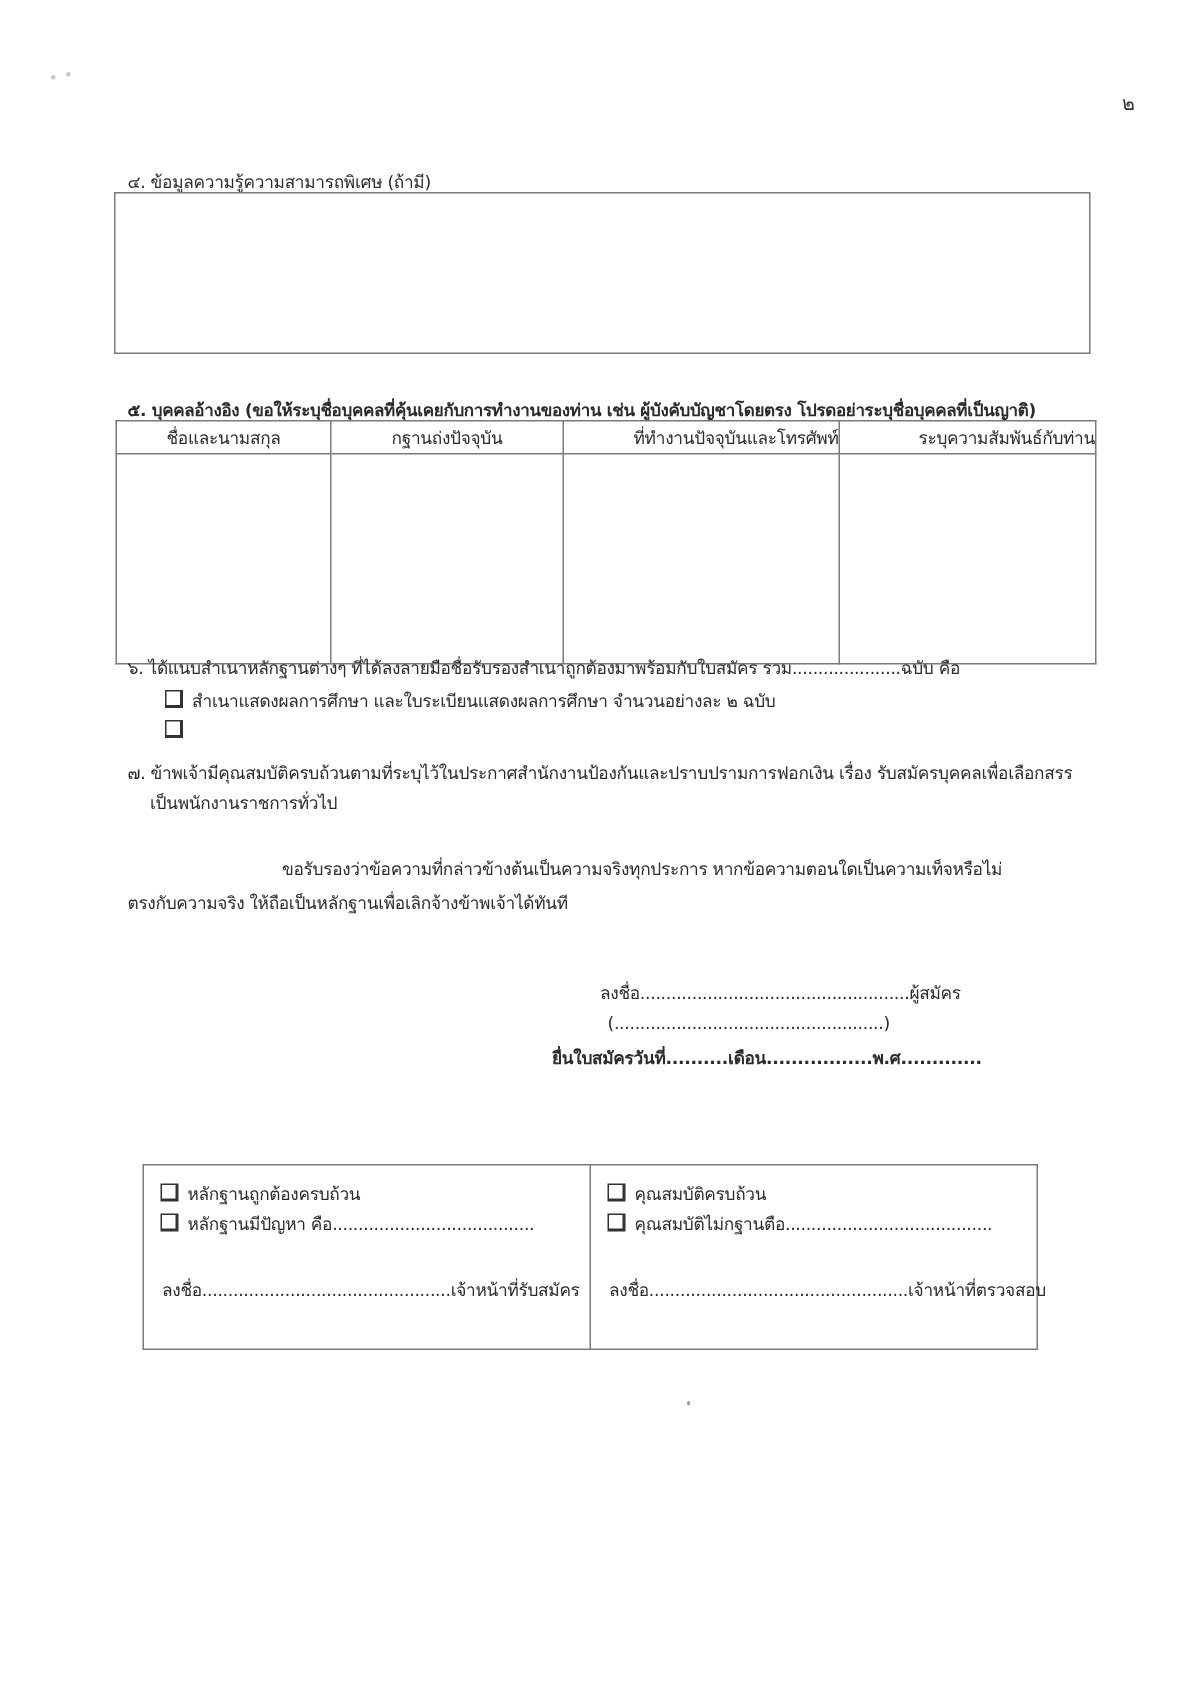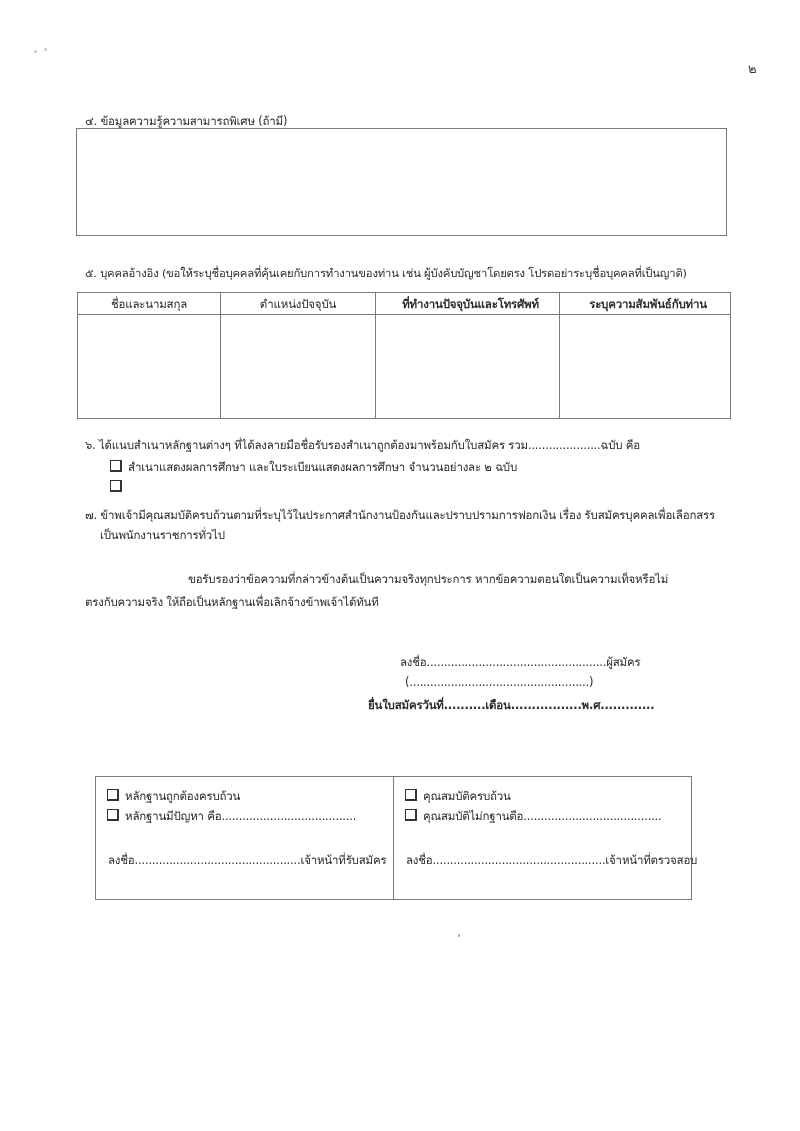--- a/index.html
+++ b/index.html
@@ -8,29 +8,29 @@
     font-family: "DejaVu Sans", "Liberation Sans", sans-serif;
     color: #2b2b2b; font-size: 11.5px; letter-spacing: -0.2px;
   }
   .abs { position: absolute; white-space: nowrap; }
   .page-num { left: 748px; top: 58px; font-size: 13px; color: #333; }
   .speck { width: 3px; height: 3px; border-radius: 50%; background: #c8c8c8; position: absolute; }
 
   .box { position: absolute; border: 1px solid #7a7a7a; box-sizing: border-box; }
 
   table.refs {
-    position: absolute; left: 77px; top: 292px; width: 653px; height: 127px;
+    position: absolute; left: 77px; top: 280px; width: 653px; height: 163px;
     border-collapse: collapse; table-layout: fixed; padding-left: 20px;
   }
   table.refs th, table.refs td { border: 1px solid #7a7a7a; padding: 0; }
   table.refs th {
     height: 21px; font-weight: normal; font-size: 11.5px; color: #2b2b2b;
   }
   table.refs th.c1, table.refs th.c2 { text-align: center; }
-  table.refs th.c3, table.refs th.c4 { text-align: center; padding-left: 6px; font-weight: bold; }
+  table.refs th.c3, table.refs th.c4 { text-align: right; padding-left: 6px; }
 
   .cb {
     display: inline-block; width: 9px; height: 9px;
     border: 1px solid #333; border-right-width: 2px; border-bottom-width: 2px;
     vertical-align: -1px; margin-right: 6px; box-sizing: content-box; background: #fff;
   }
   .line { position: absolute; white-space: nowrap; }
   .divider-v { position: absolute; left: 393px; top: 776px; width: 1px; height: 124px; background: #7a7a7a; }
 </style>
 </head>
@@ -38,32 +38,32 @@
 
 <div class="speck" style="left:34px;top:50px;"></div>
 <div class="speck" style="left:44px;top:48px;"></div>
 <div class="speck" style="left:458px;top:934px;width:2px;height:3px;background:#999;"></div>
 
 <div class="abs page-num">๒</div>
 
 <div class="abs" style="left:85px;top:112px;">๔. ข้อมูลความรู้ความสามารถพิเศษ (ถ้ามี)</div>
 <div class="box" style="left:76px;top:128px;width:651px;height:108px;"></div>
 
-<div class="abs" style="left:85px;top:264px;font-size:11.3px;">๕. บุคคลอ้างอิง (ขอให้ระบุชื่อบุคคลที่คุ้นเคยกับการทำงานของท่าน เช่น ผู้บังคับบัญชาโดยตรง โปรดอย่าระบุชื่อบุคคลที่เป็นญาติ)</div>
+<div class="abs" style="left:85px;top:264px;font-size:11.3px;font-weight:bold;">๕. บุคคลอ้างอิง (ขอให้ระบุชื่อบุคคลที่คุ้นเคยกับการทำงานของท่าน เช่น ผู้บังคับบัญชาโดยตรง โปรดอย่าระบุชื่อบุคคลที่เป็นญาติ)</div>
 <table class="refs">
   <colgroup>
     <col style="width:143px">
     <col style="width:155px">
     <col style="width:184px">
     <col style="width:171px">
   </colgroup>
   <thead>
     <tr>
       <th class="c1">ชื่อและนามสกุล</th>
-      <th class="c2">ตำแหน่งปัจจุบัน</th>
+      <th class="c2">กฐานถ่งปัจจุบัน</th>
       <th class="c3">ที่ทำงานปัจจุบันและโทรศัพท์</th>
       <th class="c4">ระบุความสัมพันธ์กับท่าน</th>
     </tr>
   </thead>
   <tbody>
     <tr>
       <td></td>
       <td></td>
       <td></td>
       <td></td>

